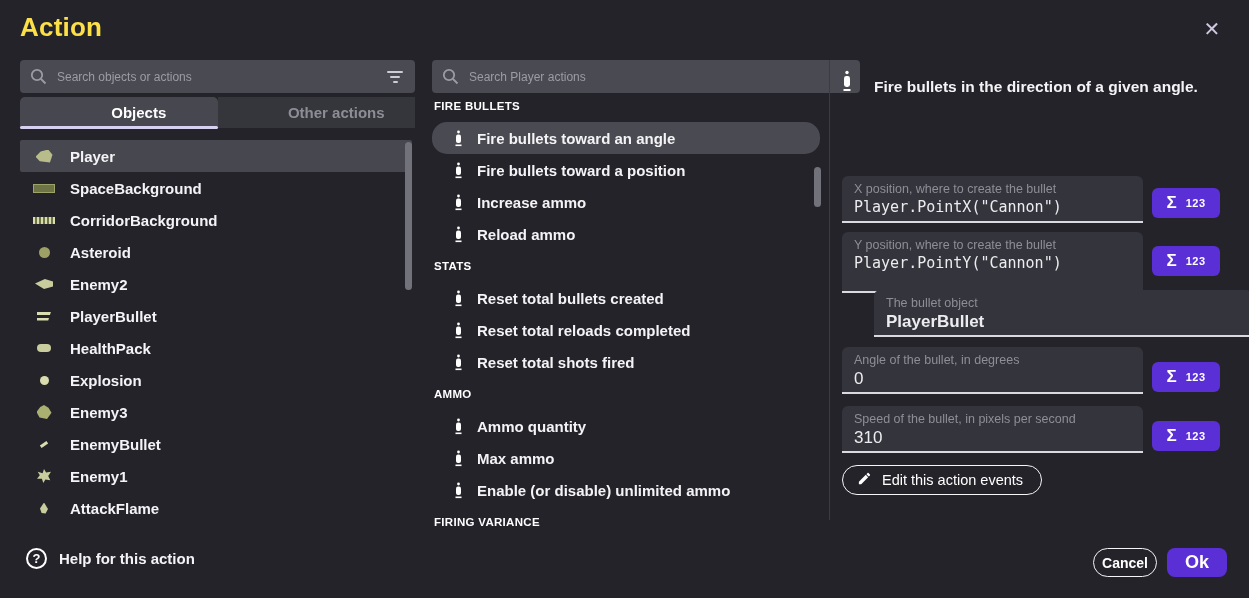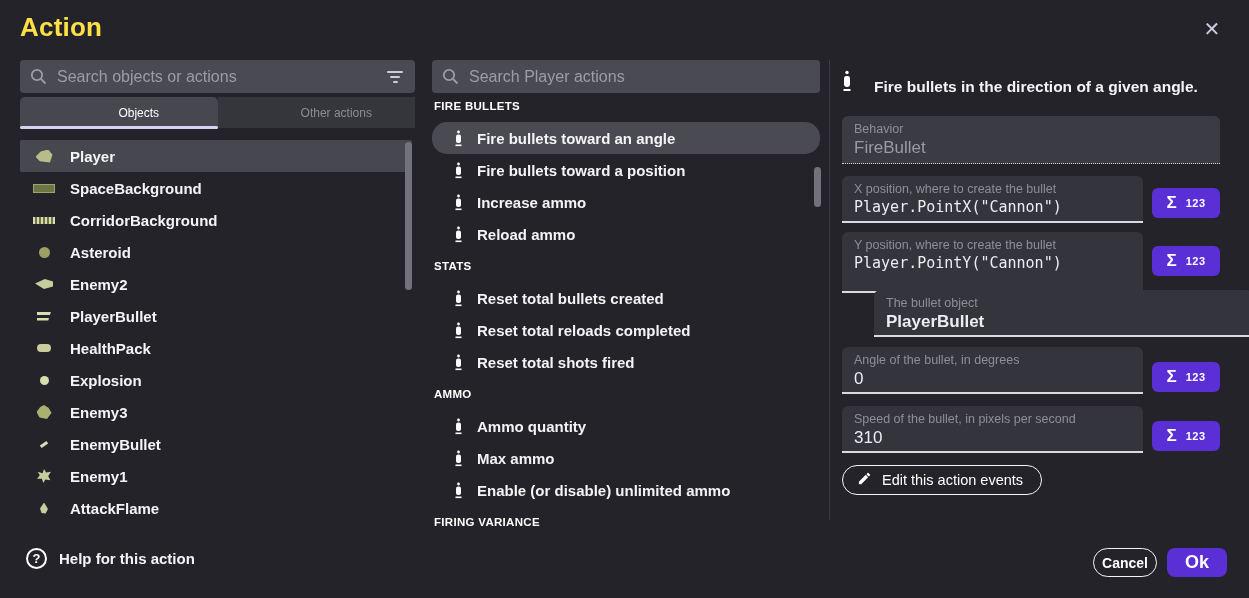--- a/index.html
+++ b/index.html
@@ -22,37 +22,37 @@
     color:#cfc9e0; font-size:20px; cursor:pointer; background:none; border:none;
   }
 
   
   .searchbar {
     position:absolute; height:33px; background:#4a4a52; border-radius:4px;
     display:flex; align-items:center; padding:0 10px; gap:10px;
   }
   .searchbar input {
     flex:1; background:transparent; border:none; outline:none;
-    color:#e8e8ec; font-size:16px; font-family:"Liberation Sans", sans-serif;
+    color:#e8e8ec; font-size:12px; font-family:"Liberation Sans", sans-serif;
   }
   .searchbar input::placeholder { color:#9c9ca4; }
   .search-glyph { flex:0 0 auto; display:flex; }
 
   
   .search-left { left:20px; top:60px; width:395px; }
   .filter-icon { display:flex; flex-direction:column; gap:3px; align-items:center; cursor:pointer; padding:2px; }
   .filter-icon i { display:block; height:2px; background:#cdcdd4; border-radius:1px; }
   .filter-icon i:nth-child(1){ width:16px; }
   .filter-icon i:nth-child(2){ width:10px; }
   .filter-icon i:nth-child(3){ width:5px; }
 
   .tabs { position:absolute; left:20px; top:97px; width:395px; height:31px; display:flex; }
   .tab {
     width:50%; display:flex; align-items:center; justify-content:center;
-    font-size:12px; font-weight:400; cursor:pointer;padding-left:40px;
+    font-size:15px; font-weight:700; cursor:pointer;padding-left:40px;
   }
   .tab.active { background:#47474f; color:#ffffff; border-radius:5px 5px 0 0; }
   .tab.inactive { background:#35353c; color:#8d8d95; }
   .tab-underline { position:absolute; left:20px; top:126px; width:198px; height:3px; background:#d8d0f0; border-radius:2px; }
 
   .object-list { position:absolute; left:20px; top:140px; width:392px; }
   .obj-row {
     height:32px; display:flex; align-items:center; gap:14px;
     padding:0 10px 0 12px; cursor:pointer; border-radius:2px;
   }
@@ -73,21 +73,21 @@
   .sp-ship3  { width:15px; height:14px; clip-path:polygon(50% 0,80% 20%,100% 55%,70% 100%,20% 90%,0 50%,25% 15%); background:#aab070; }
   .sp-slash  { width:8px; height:3px; background:#d8dcae; transform:rotate(-35deg); }
   .sp-spiky  { width:14px; height:14px; clip-path:polygon(50% 0,65% 25%,100% 20%,80% 50%,95% 80%,60% 75%,45% 100%,35% 70%,0 70%,20% 45%,5% 20%,40% 30%); background:#c9cd9d; }
   .sp-flame  { width:8px; height:11px; clip-path:polygon(50% 0,100% 60%,70% 100%,20% 95%,0 55%); background:#c9cd9d; }
 
   .vscroll { position:absolute; width:7px; border-radius:4px; background:#72727a; }
   .scroll-left { left:405px; top:142px; height:148px; }
   .scroll-mid  { left:814px; top:167px; height:40px; }
 
   
-  .search-mid { left:432px; top:60px; width:388px; }
+  .search-mid { left:432px; top:60px; width:428px; }
   .action-list { position:absolute; left:432px; top:90px; width:388px; height:440px; overflow:hidden; }
   .group-header {
     height:32px; display:flex; align-items:center;
     font-size:11.5px; font-weight:700; color:#ffffff; letter-spacing:.3px; padding-left:2px;
   }
   .act-row {
     height:32px; display:flex; align-items:center; gap:14px;
     padding-left:22px; cursor:pointer;border-radius:15px;
   }
   .act-row.selected { background:#4a4a52; }
@@ -389,24 +389,20 @@
 
   <div class="rp-desc">
     <span><svg width="10" height="22" viewBox="0 0 10 22">
           <circle cx="5" cy="2.5" r="1.7" fill="#fff"></circle>
           <rect x="2" y="6" width="6" height="11" rx="2.4" fill="#fff"></rect>
           <rect x="1.5" y="19" width="7" height="2" fill="#fff"></rect>
         </svg></span>
     <span class="dtext">Fire bullets in the direction of a given angle.</span>
   </div>
 
-  <div class="field field-behavior">
-    <div class="flabel">Behavior</div>
-    <div class="fvalue">FireBullet</div>
-  </div>
 
   <div class="field field-x">
     <div class="flabel">X position, where to create the bullet</div>
     <input class="mono" value="Player.PointX(&quot;Cannon&quot;)" style="">
   </div>
   <button class="sigma-btn sigma-x">
     <span class="sg">Σ</span>
     <span class="nm">123</span>
   </button>
 

